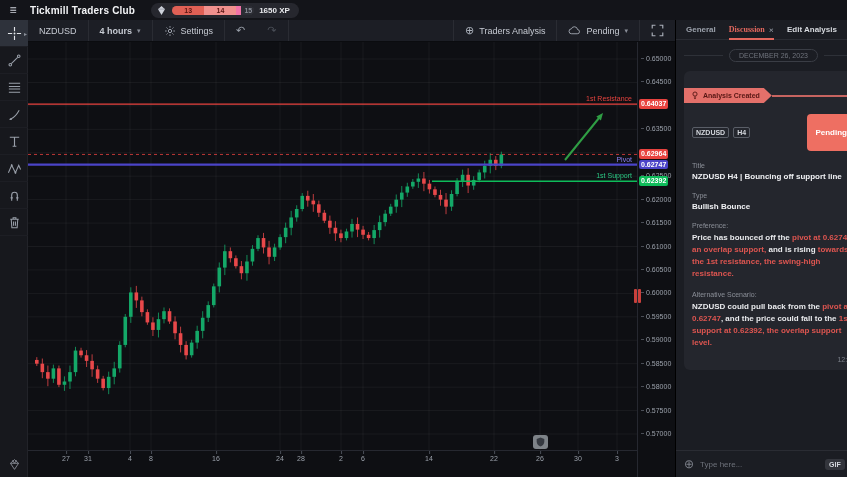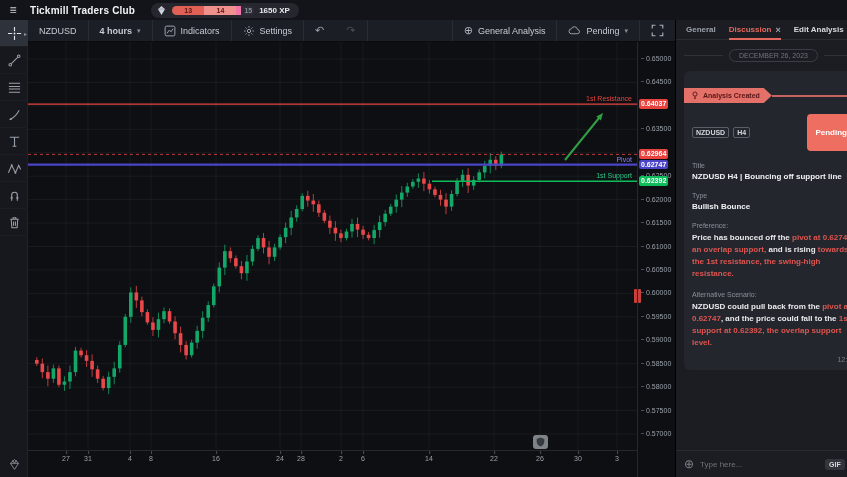--- a/index.html
+++ b/index.html
@@ -50,21 +50,21 @@
   .time-axis { position:absolute; top:408px; left:0; width:609px; height:17px; border-top:1px solid #262830; }
   .ttick { position:absolute; top:4px; font-size:7px; color:#9aa0aa; transform:translateX(-50%); }
   .ttick::before { content:''; position:absolute; top:-4px; left:50%; width:1px; height:3px; background:#4a4e57; }
   .axis-marker { position:absolute; left:-4px; width:3px; height:14px; background:#c8403c; border-radius:1px; }
   .axis-marker.m2 { left:0px; }
 
   
   .panel { position:absolute; top:20px; left:675px; width:196px; height:457px; background:#1b1d23; border-left:1px solid #000; z-index:25; }
   .tabs { height:20px; border-bottom:1px solid #2a2c33; display:flex; align-items:center; padding:0 10px; gap:13px; font-size:8px; font-weight:bold; }
   .tab { position:relative; height:100%; display:flex; align-items:center; gap:4px; cursor:pointer; color:#9aa0aa; }
-  .tab.active { color:#e4685e; }
+  .tab.active { color:#e4685e;font-family:Liberation Serif, serif; }
   .tab.active::after { content:''; position:absolute; left:0; right:0; bottom:-1px; height:2px; background:#e4685e; }
   .tab .close-x { color:#9aa0aa; font-size:9px; }
   .tab.light { color:#d6d9de; }
 
   .messages { position:absolute; top:20px; left:0; right:0; bottom:27px; padding:9px 8px; }
   .date-divider { display:flex; align-items:center; gap:6px; }
   .date-divider .line { flex:1; height:1px; background:#2e3138; }
   .date-chip { border:1px solid #3a3d45; border-radius:9px; padding:2px 9px; font-size:7px; color:#6f737c; white-space:nowrap; }
 
   .card { margin-top:9px; background:#24262d; border-radius:6px; padding:8px 8px 7px 8px; position:relative; }
@@ -197,47 +197,38 @@
       <div class="tb-item">
         <span>NZDUSD</span>
       </div>
       <div class="tb-item">
         <b>4 hours</b>
         <span class="tb-chevron">▾</span>
       </div>
       <div class="tb-item">
         <svg width="12" height="12" viewBox="0 0 16 16">
             <g stroke="#aab0ba" stroke-width="1.2" fill="none">
-              <rect x="1.5" y="1.5" width="13" height="13" rx="2"></rect>
-              <polyline points="4,11 7,7 9.5,9 12,5"></polyline>
-            </g>
-          </svg>
-        <span>Indicators</span>
-      </div>
-      <div class="tb-item">
-        <svg width="12" height="12" viewBox="0 0 16 16">
-            <g stroke="#aab0ba" stroke-width="1.2" fill="none">
               <circle cx="8" cy="8" r="2.2"></circle>
               <path d="M8 1.5v2M8 12.5v2M1.5 8h2M12.5 8h2M3.4 3.4l1.4 1.4M11.2 11.2l1.4 1.4M12.6 3.4l-1.4 1.4M4.8 11.2l-1.4 1.4"></path>
             </g>
           </svg>
         <span>Settings</span>
       </div>
       <div class="tb-item noborder">
           <span class="tb-undo">↶</span>
         </div>
       <div class="tb-item">
           <span class="tb-redo">↷</span>
         </div>
     </div>
     <div class="tb-spacer"></div>
     <div class="tb-right-group">
       <div class="tb-item">
         <span class="tb-glyph">⊕</span>
-        <span>General Analysis</span>
+        <span>Traders Analysis</span>
       </div>
       <div class="tb-item">
         <svg width="13" height="11" viewBox="0 0 18 14">
             <path d="M5 11.5a3.4 3.4 0 0 1-.3-6.8 4.4 4.4 0 0 1 8.5 1 2.9 2.9 0 0 1-.4 5.8z" stroke="#aab0ba" stroke-width="1.2" fill="none"></path>
           </svg>
         <span>Pending</span>
         <span class="tb-chevron">▾</span>
       </div>
       <div class="tb-item noborder">
         <svg width="13" height="13" viewBox="0 0 16 16">

